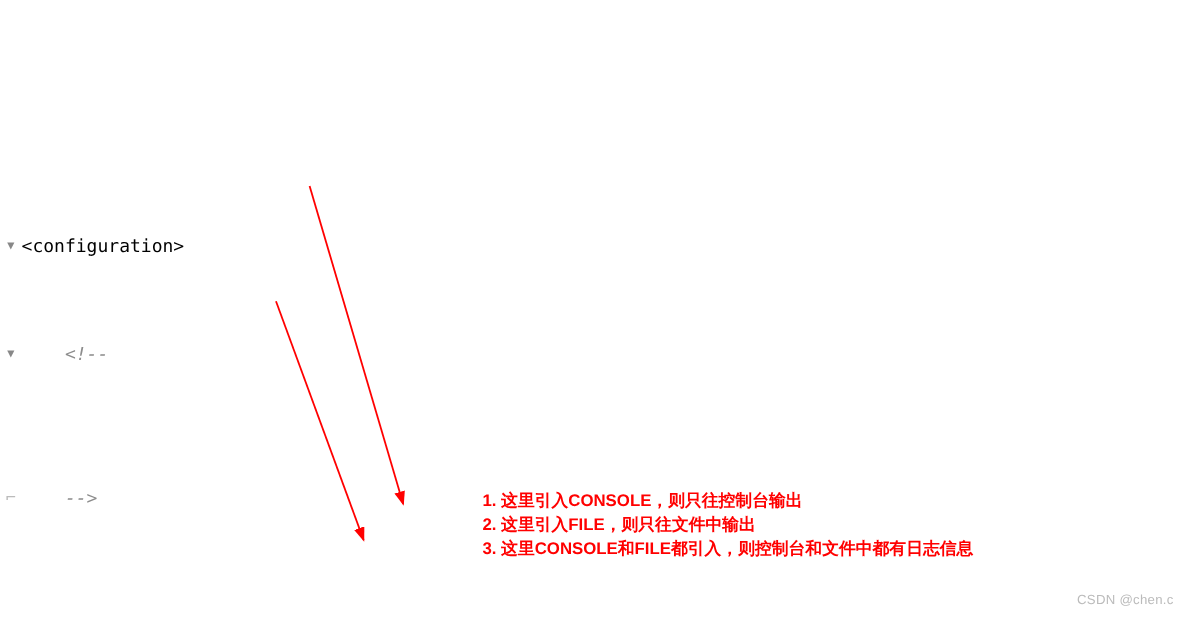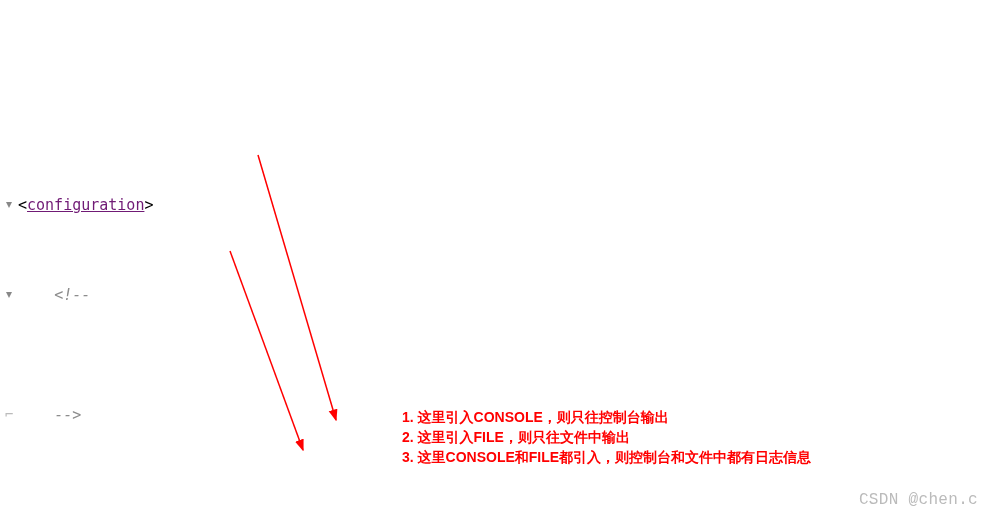--- a/index.html
+++ b/index.html
@@ -27,35 +27,35 @@
     width: 18px;
     flex: 0 0 18px;
     text-align: center;
     color: #999;
     font-size: 11px;
     user-select: none;
   }
   .gutter svg { display:block; margin:0 auto; }
   .code { flex: 1 1 auto; }
   .tag-angle { color: #000; }
-  .tag-name { color: #701a75; text-decoration: underline; }
+  .tag-name { color: #000000; }
   .comment { color: #8c8c8c; font-style: italic; }
   .ann-layer {
     position: absolute;
     top: 0; left: 0; width: 992px; height: 521px;
     pointer-events: none;
   }
   .ann-text { fill: #ff0000; font-family: Arial, "Microsoft YaHei", sans-serif; font-size: 14px; font-weight: bold; }
   .watermark {
     position: absolute;
     right: 14px;
     bottom: 6px;
     color: #bbb;
-    font-family: Liberation Mono, monospace;
-    font-size: 16px;
+    font-family: Liberation Sans, sans-serif;
+    font-size: 11px;
     letter-spacing: 0.02em;
   }
 </style>
 </head>
 <body>
 
 
 
 <div class="editor">
 

